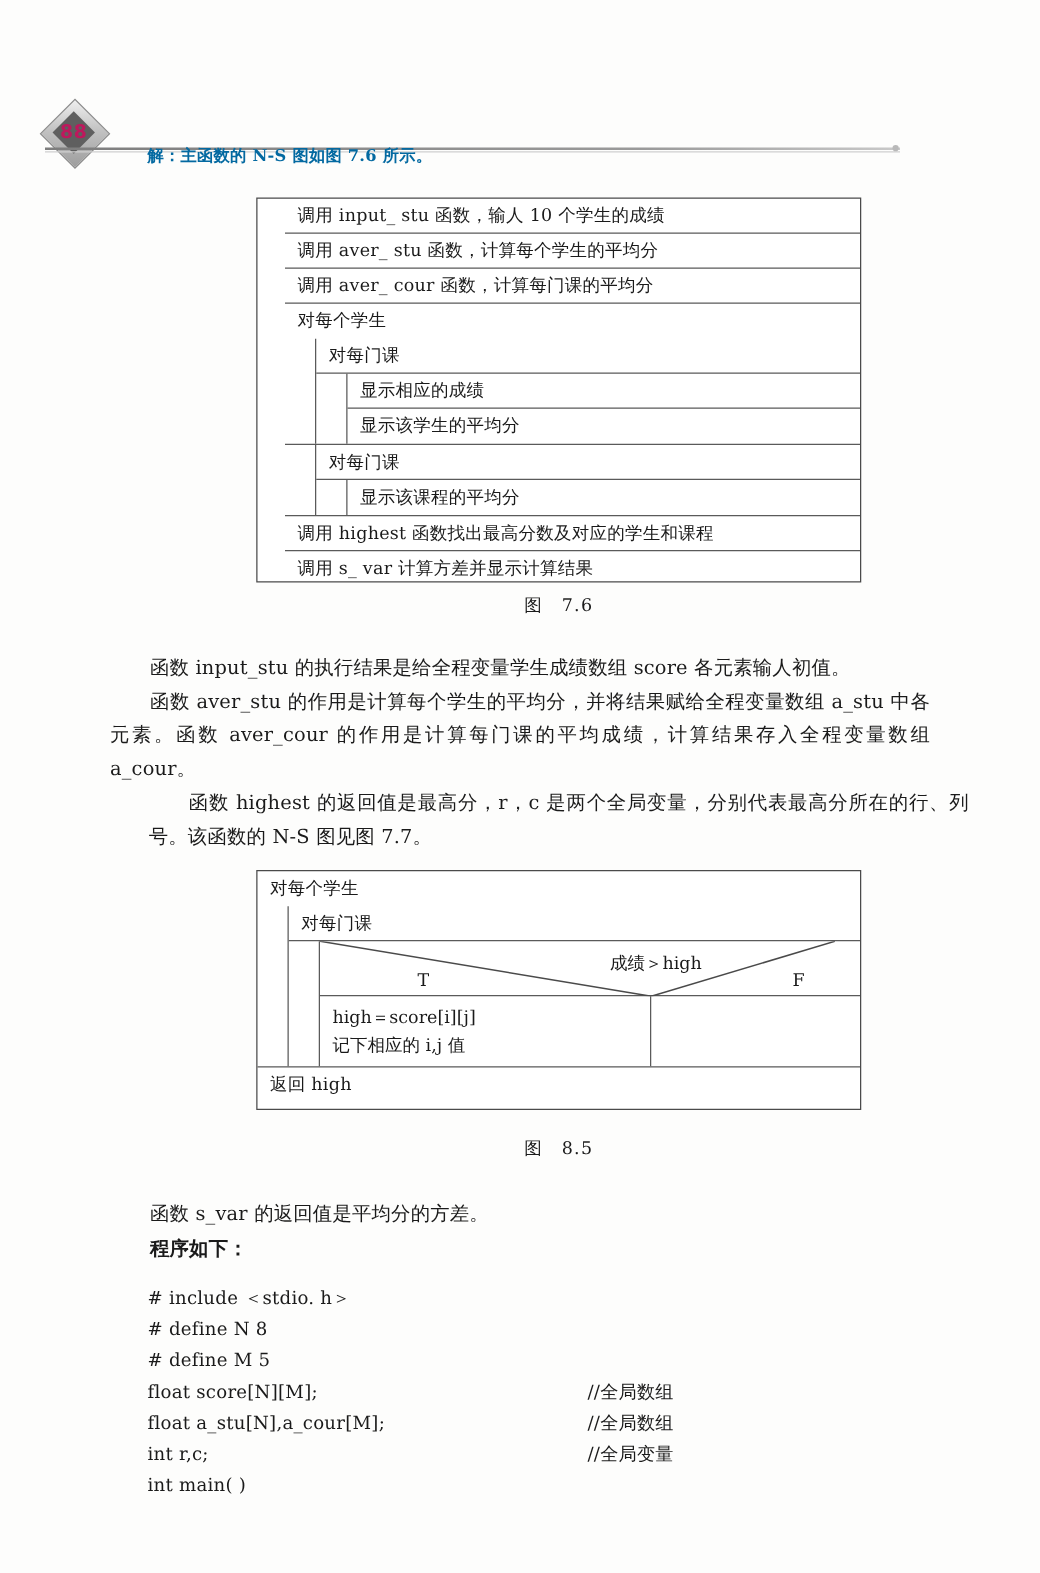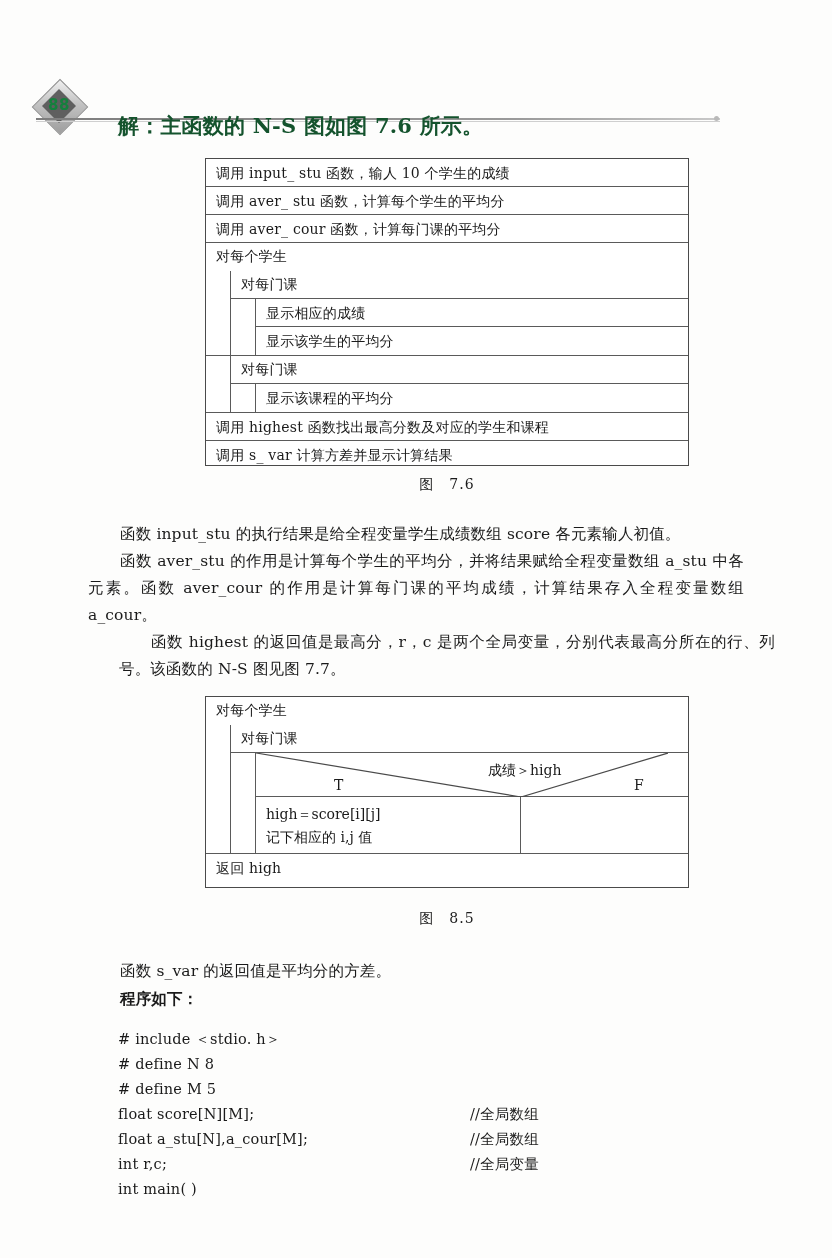--- a/index.html
+++ b/index.html
@@ -67,21 +67,21 @@
   }
   .page-number {
     position: absolute;
     left: 40px;
     top: 56px;
     width: 38px;
     text-align: center;
     font-family: "DejaVu Sans", "Liberation Sans", sans-serif;
     font-size: 15px;
     font-weight: bold;
-    color: #15803d;
+    color: #be185d;
     letter-spacing: 0.5px;
   }
   .header-title {
     position: absolute;
     left: 88px;
     top: 48px;
     font-size: 19px;
     font-weight: bold;
     letter-spacing: 1px;
     color: #2a2a2a;
@@ -93,23 +93,23 @@
     top: 76px;
     width: 5px;
     height: 5px;
     border-radius: 50%;
     background: #b9b9b9;
   }
 
   
   .para {
     position: absolute;
-    font-size: 21px;
+    font-size: 13px;
     line-height: 27px;
-    color: #14532d;
+    color: #0369a1;
     letter-spacing: 0.2px;
   }
   .bold { font-weight: bold; }
 
   .body-block {
     position: absolute;
     left: 88px;
     width: 656px;
     font-size: 15.5px;
     line-height: 27px;
@@ -203,21 +203,21 @@
     <div class="page-diamond"></div>
     <div class="page-diamond-inner"></div>
     <div class="page-number">88</div>
     <div class="header-rule"></div>
     <div class="header-rule2"></div>
     <div class="header-dot"></div>
   </div>
 
   <div class="para bold" style="left:118px; top:112px;">解：主函数的 N-S 图如图 7.6 所示。</div>
 
-  <div class="ns" style="left:205px; top:158px; width:484px; height:308px;">
+  <div class="ns" style="left:205px; top:158px; width:484px; height:308px;padding-left:22px;">
 
     <div class="ns-row" style="height:28px;">调用 input_ stu 函数，输人 10 个学生的成绩</div>
 
     <div class="ns-row" style="height:28px;">调用 aver_ stu 函数，计算每个学生的平均分</div>
 
     <div class="ns-row" style="height:28px;">调用 aver_ cour 函数，计算每门课的平均分</div>
 
     <div style="border-bottom:1.2px solid #5a5a5a; box-sizing:border-box;">
       <div class="ns-loop-label" style="height:28px;">对每个学生</div>
 

